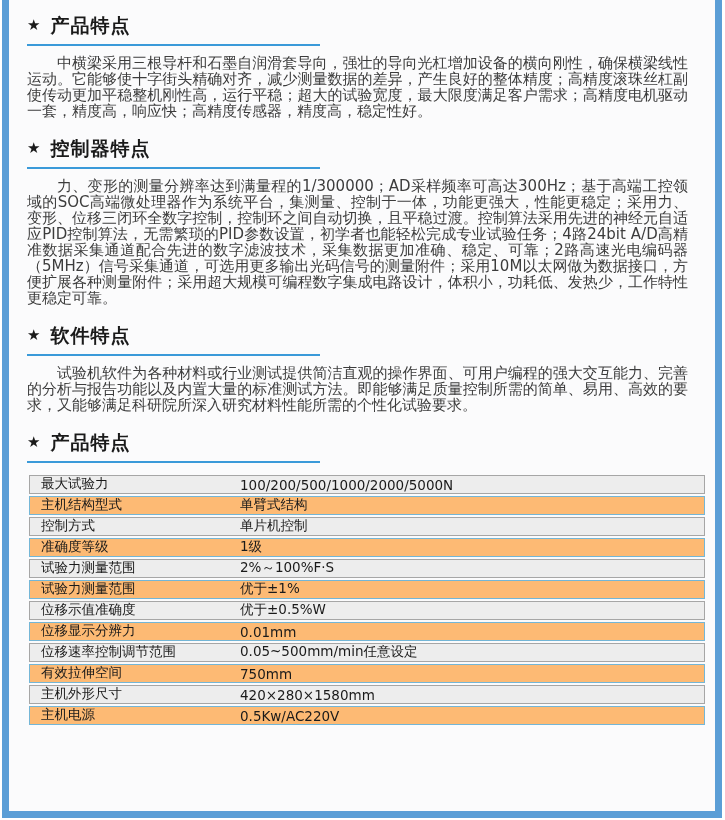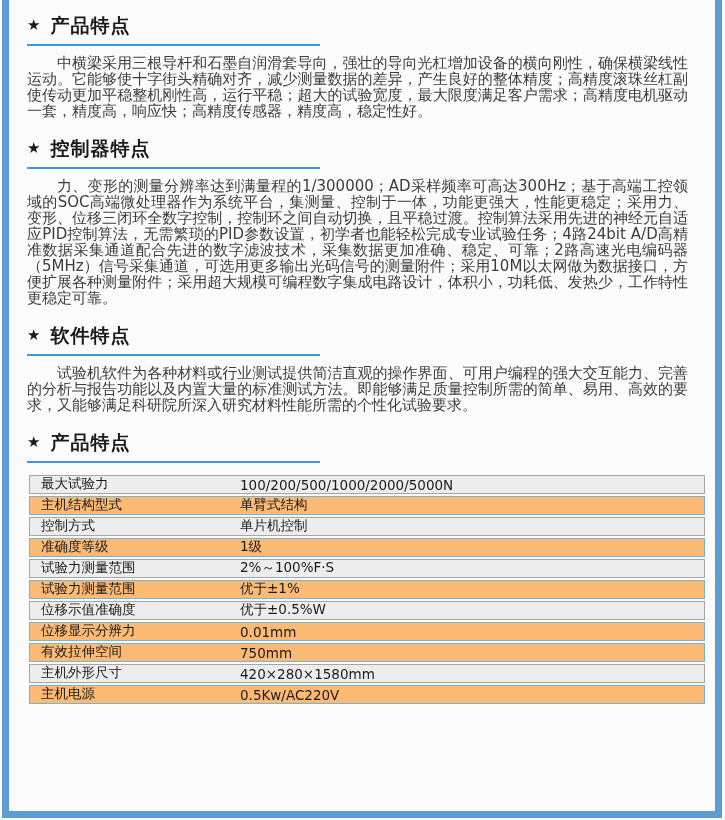--- a/index.html
+++ b/index.html
@@ -166,20 +166,24 @@
   <div class="spec-row">
     <div class="spec-label">位移示值准确度</div>
     <div class="spec-value">优于±0.5%W</div>
   </div>
 
   <div class="spec-row alt">
     <div class="spec-label">位移显示分辨力</div>
     <div class="spec-value">0.01mm</div>
   </div>
 
+  <div class="spec-row">
+    <div class="spec-label">位移速率控制调节范围</div>
+    <div class="spec-value">0.05~500mm/min任意设定</div>
+  </div>
 
   <div class="spec-row alt">
     <div class="spec-label">有效拉伸空间</div>
     <div class="spec-value">750mm</div>
   </div>
 
   <div class="spec-row">
     <div class="spec-label">主机外形尺寸</div>
     <div class="spec-value">420×280×1580mm</div>
   </div>

